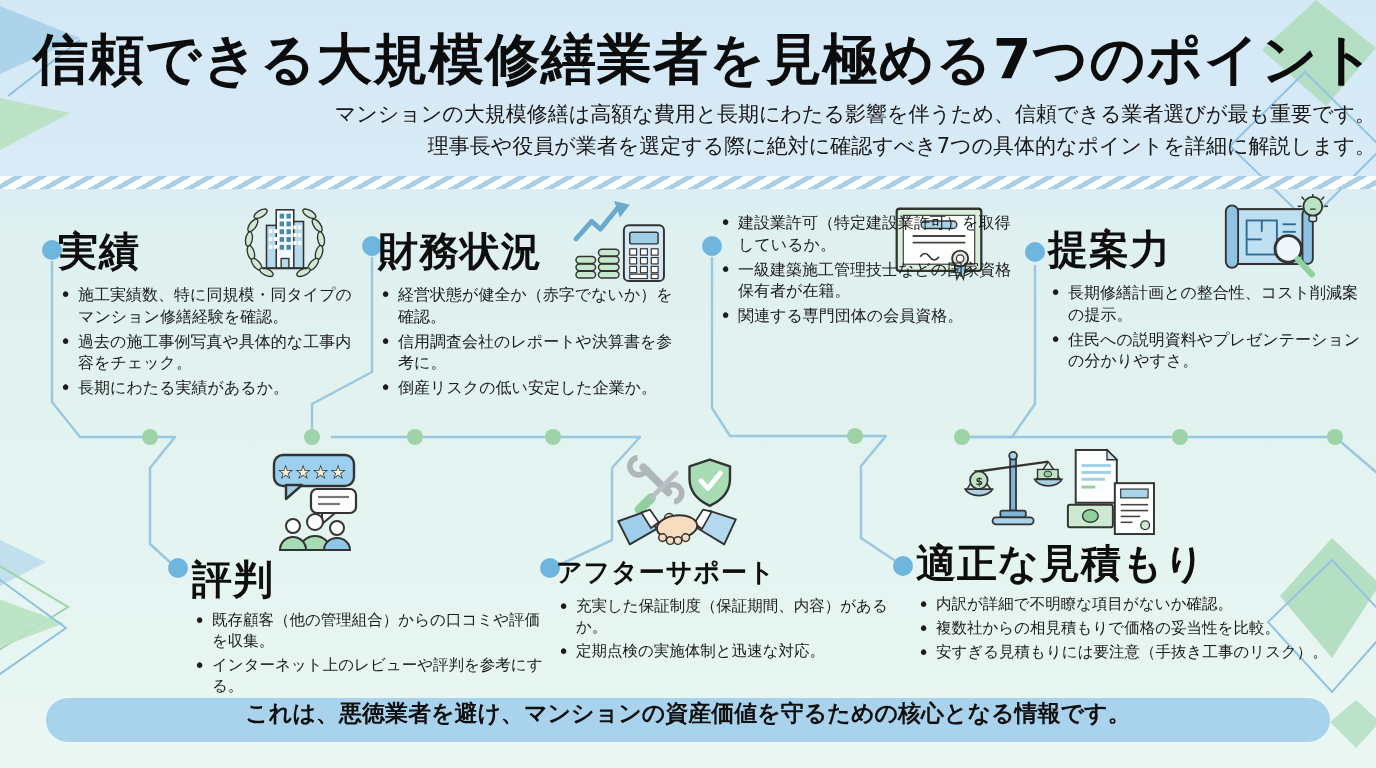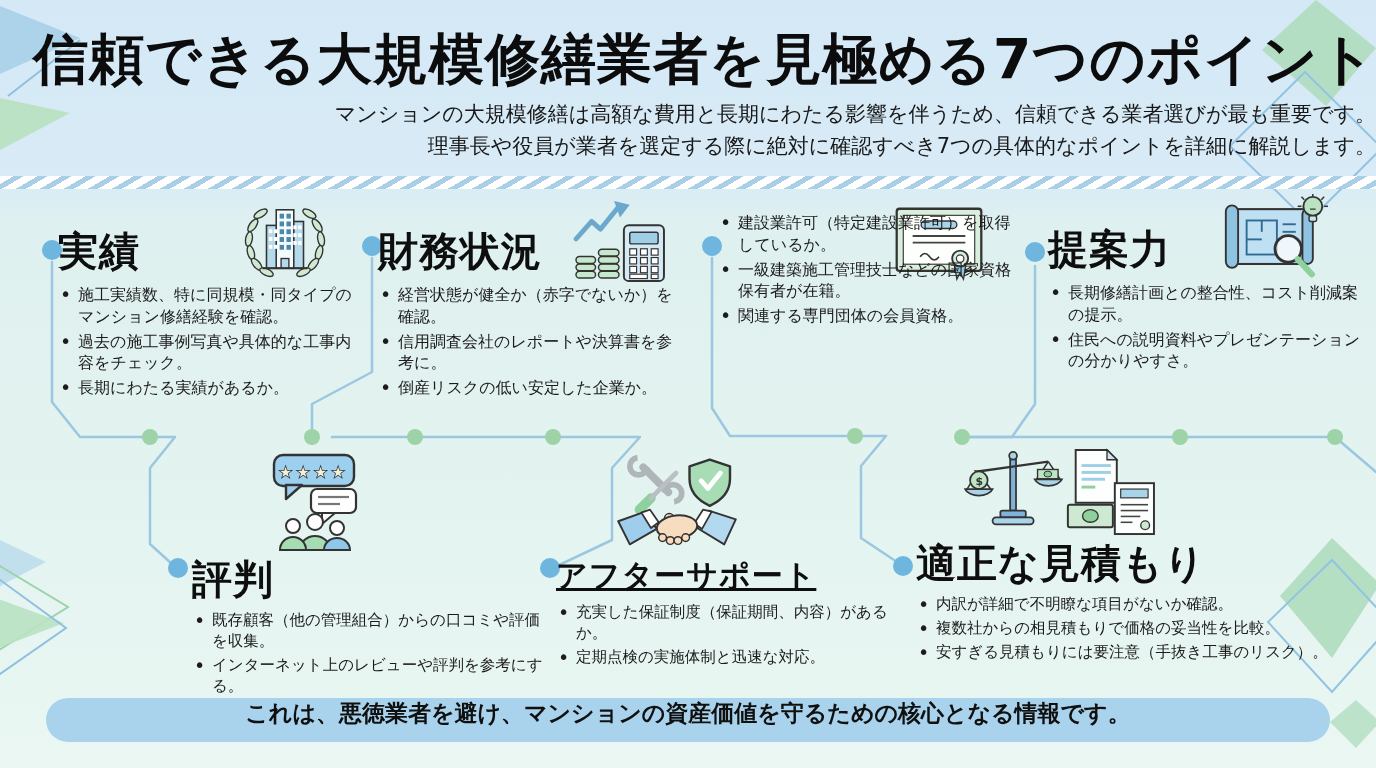--- a/index.html
+++ b/index.html
@@ -300,21 +300,21 @@
         <circle cx="57" cy="73" r="5" fill="#f7dcc0" stroke="#333" stroke-width="1.5"></circle>
         <ellipse cx="65" cy="82" rx="21" ry="12" fill="#f7dcc0" stroke="#333" stroke-width="2" transform="rotate(-6 65 82)"></ellipse>
         <g fill="#f7dcc0" stroke="#333" stroke-width="1.5">
           <circle cx="50" cy="93" r="4"></circle>
             <circle cx="58" cy="96" r="4"></circle>
             <circle cx="66" cy="96" r="4"></circle>
             <circle cx="74" cy="93" r="4"></circle>
         </g>
       </svg>
     </div>
-    <h2 style="font-size:31px;text-decoration:underline;">アフターサポート</h2>
+    <h2 style="font-size:26px;">アフターサポート</h2>
     <ul>
       <li>充実した保証制度（保証期間、内容）があるか。</li>
       <li>定期点検の実施体制と迅速な対応。</li>
     </ul>
   </section>
 
   <section class="point point-bottom" style="left:916px;top:446px;width:434px;">
     <div class="icon" style="margin-left:48px;">
       <svg width="196" height="90" viewBox="0 0 200 92">
         <rect x="47" y="12" width="6" height="54" fill="#7fb3d9" stroke="#333" stroke-width="1.8"></rect>

